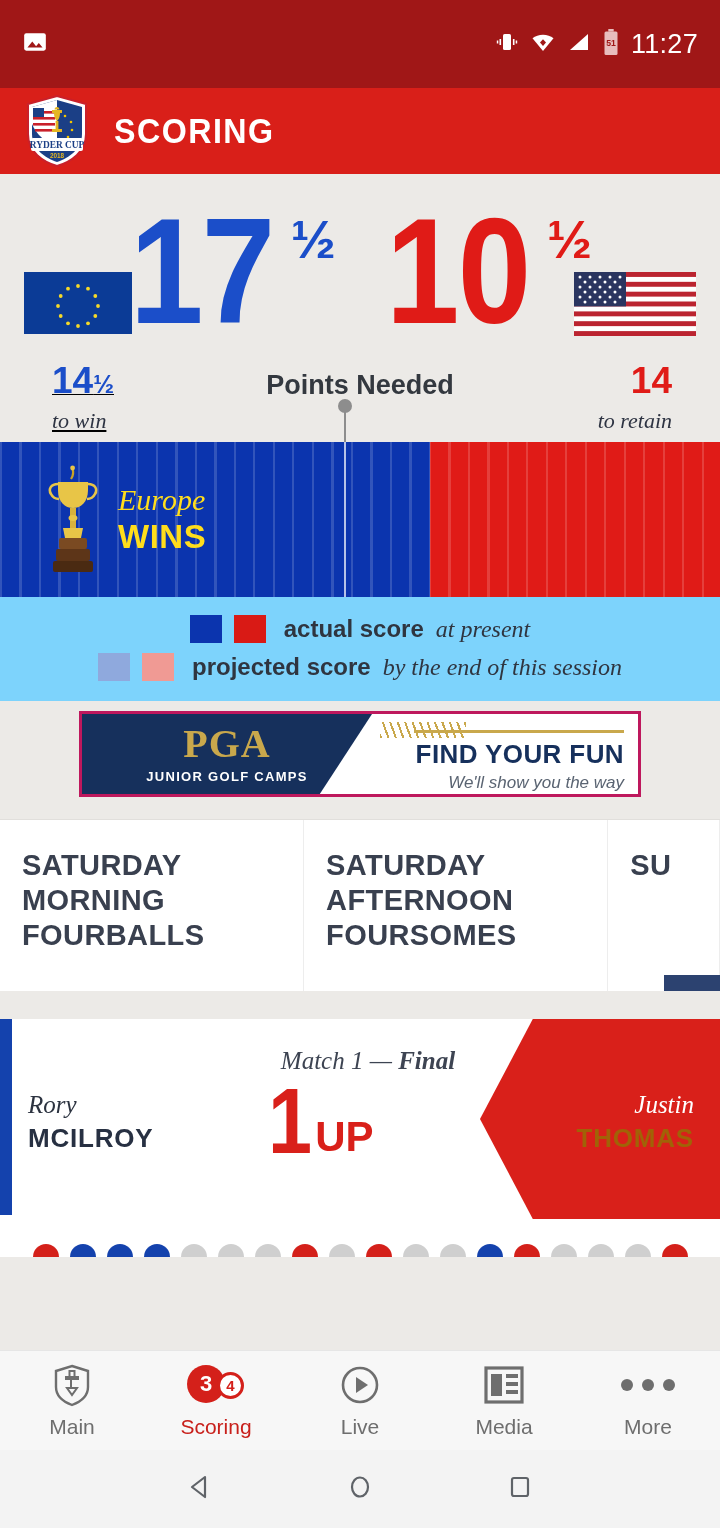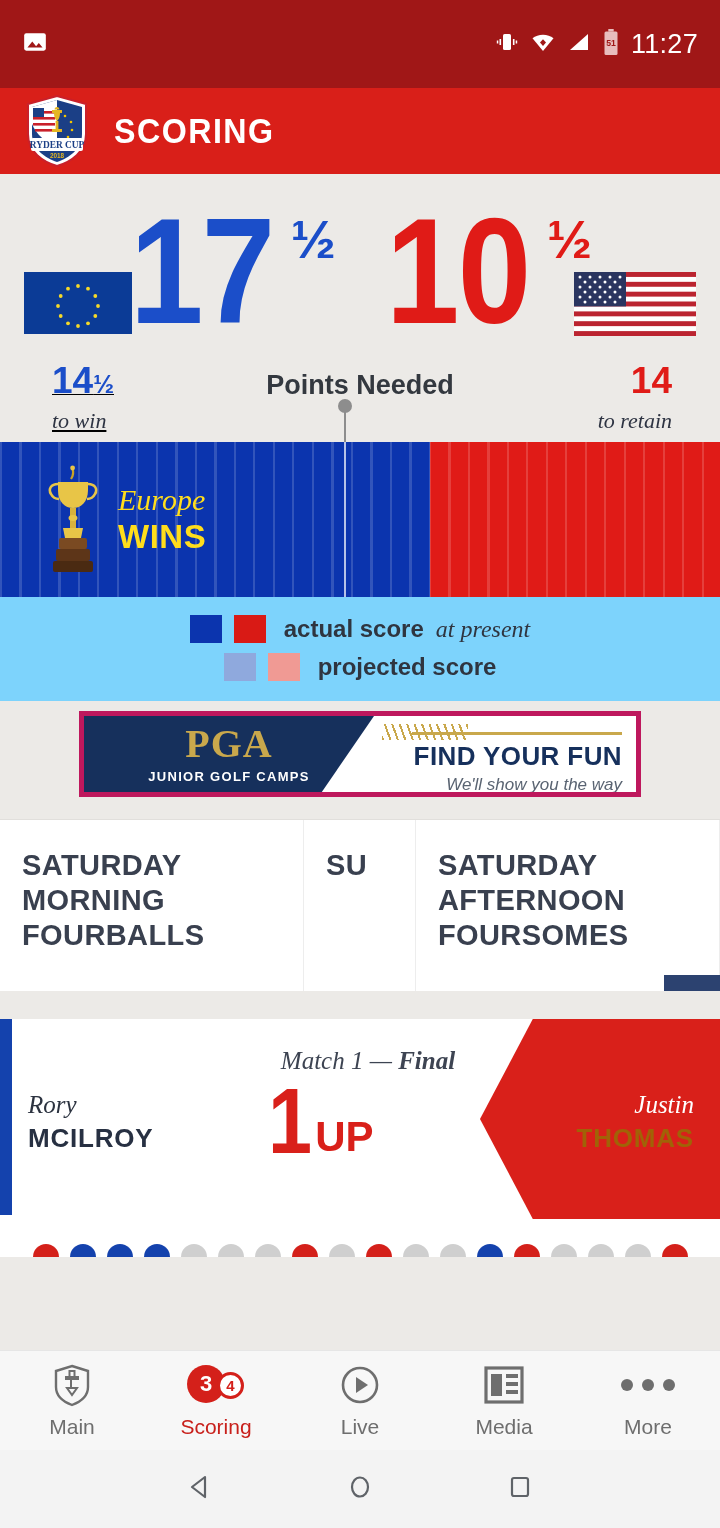--- a/index.html
+++ b/index.html
@@ -133,21 +133,21 @@
   .sw { width: 32px; height: 28px; display: inline-block; }
   .sw-b { background: #0b34ae; } .sw-r { background: #d91a15; }
   .sw-bl { background: #8fa9dd; } .sw-rl { background: #f09a94; }
   .lg-bold { font-weight: 700; margin-left: 6px; }
   .lg-ital { font-style: italic; font-family: "Liberation Serif", serif; }
 
   
   .adwrap { background: #eceae7; padding: 10px 0 22px; display: flex; justify-content: center; }
   .ad {
     width: 562px; height: 86px; background: #fff; position: relative; overflow: hidden;
-    border: 5px solid #be185d;
+    border: 3px solid #be185d;
   }
   .ad-left {
     position: absolute; left: 0; top: 0; width: 290px; height: 100%;
     background: #16305c; clip-path: polygon(0 0, 100% 0, 82% 100%, 0 100%);
     display: flex; flex-direction: column; align-items: center; justify-content: center;
   }
   .ad-pga {
     color: #c9a84c; font-size: 40px; font-weight: 700; letter-spacing: 1px;
     font-family: "Liberation Serif", serif; line-height: 1;
   }
@@ -471,20 +471,21 @@
     <div class="legend-row">
       <span class="sw sw-b"></span>
       <span class="sw sw-r"></span>
       <span class="lg-bold">actual score</span>
       <span class="lg-ital">at present</span>
     </div>
     <div class="legend-row">
       <span class="sw sw-bl"></span>
       <span class="sw sw-rl"></span>
       <span class="lg-bold">projected score</span>
+      <span class="lg-ital">by the end of this session</span>
     </div>
   </div>
 
   <div class="adwrap">
     <div class="ad">
       <div class="ad-left">
         <div class="ad-pga">PGA</div>
         <div class="ad-pga-sub">JUNIOR GOLF CAMPS</div>
       </div>
       <div class="ad-hatch"></div>
@@ -492,24 +493,24 @@
         <div class="ad-rule"></div>
         <div class="ad-head">FIND YOUR FUN</div>
         <div class="ad-sub">We'll show you the way</div>
       </div>
     </div>
   </div>
 
   <div class="tabs">
     <div class="tab tab-1">SATURDAY MORNING
 FOURBALLS</div>
-    <div class="tab tab-3">SU</div>
     <div class="tab tab-2">SATURDAY
 AFTERNOON
 FOURSOMES</div>
+    <div class="tab tab-3">SU</div>
     <div class="tab-indicator"></div>
   </div>
 
   <div class="gap"></div>
 
   <div class="match">
     <div class="match-leftbar"></div>
     <div class="match-title">
       <span>Match 1 — </span><b>Final</b>
     </div>

